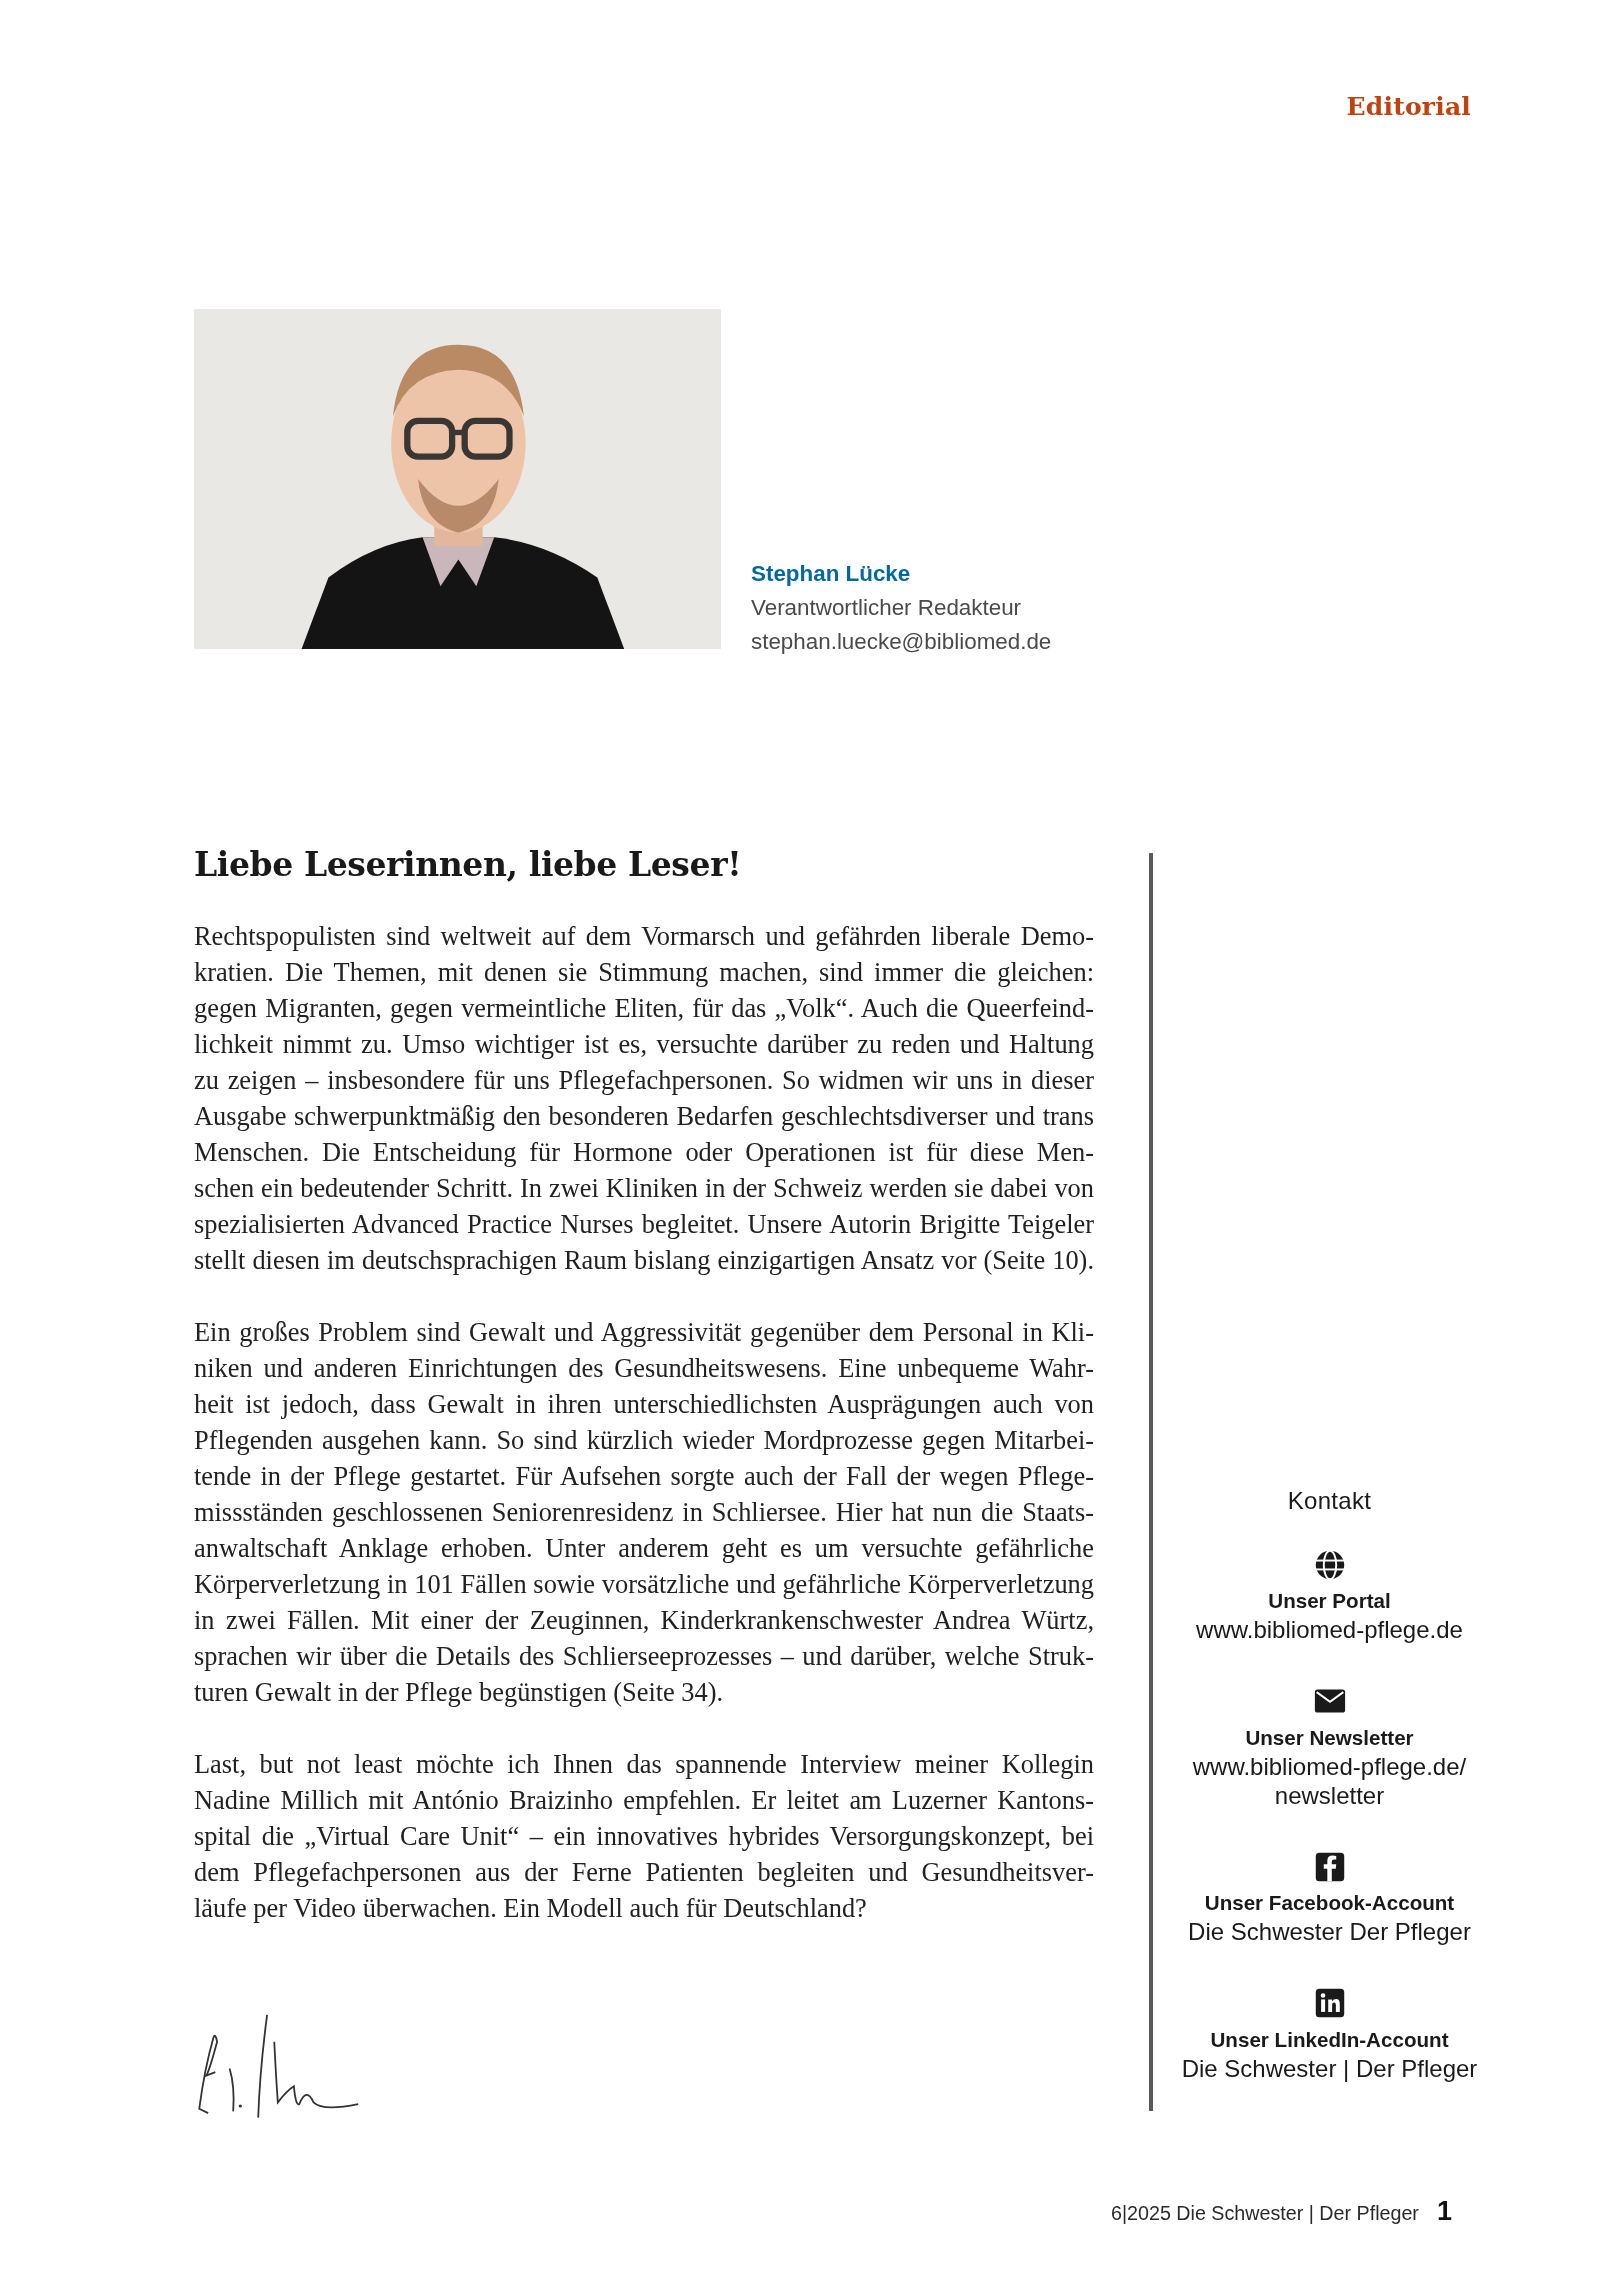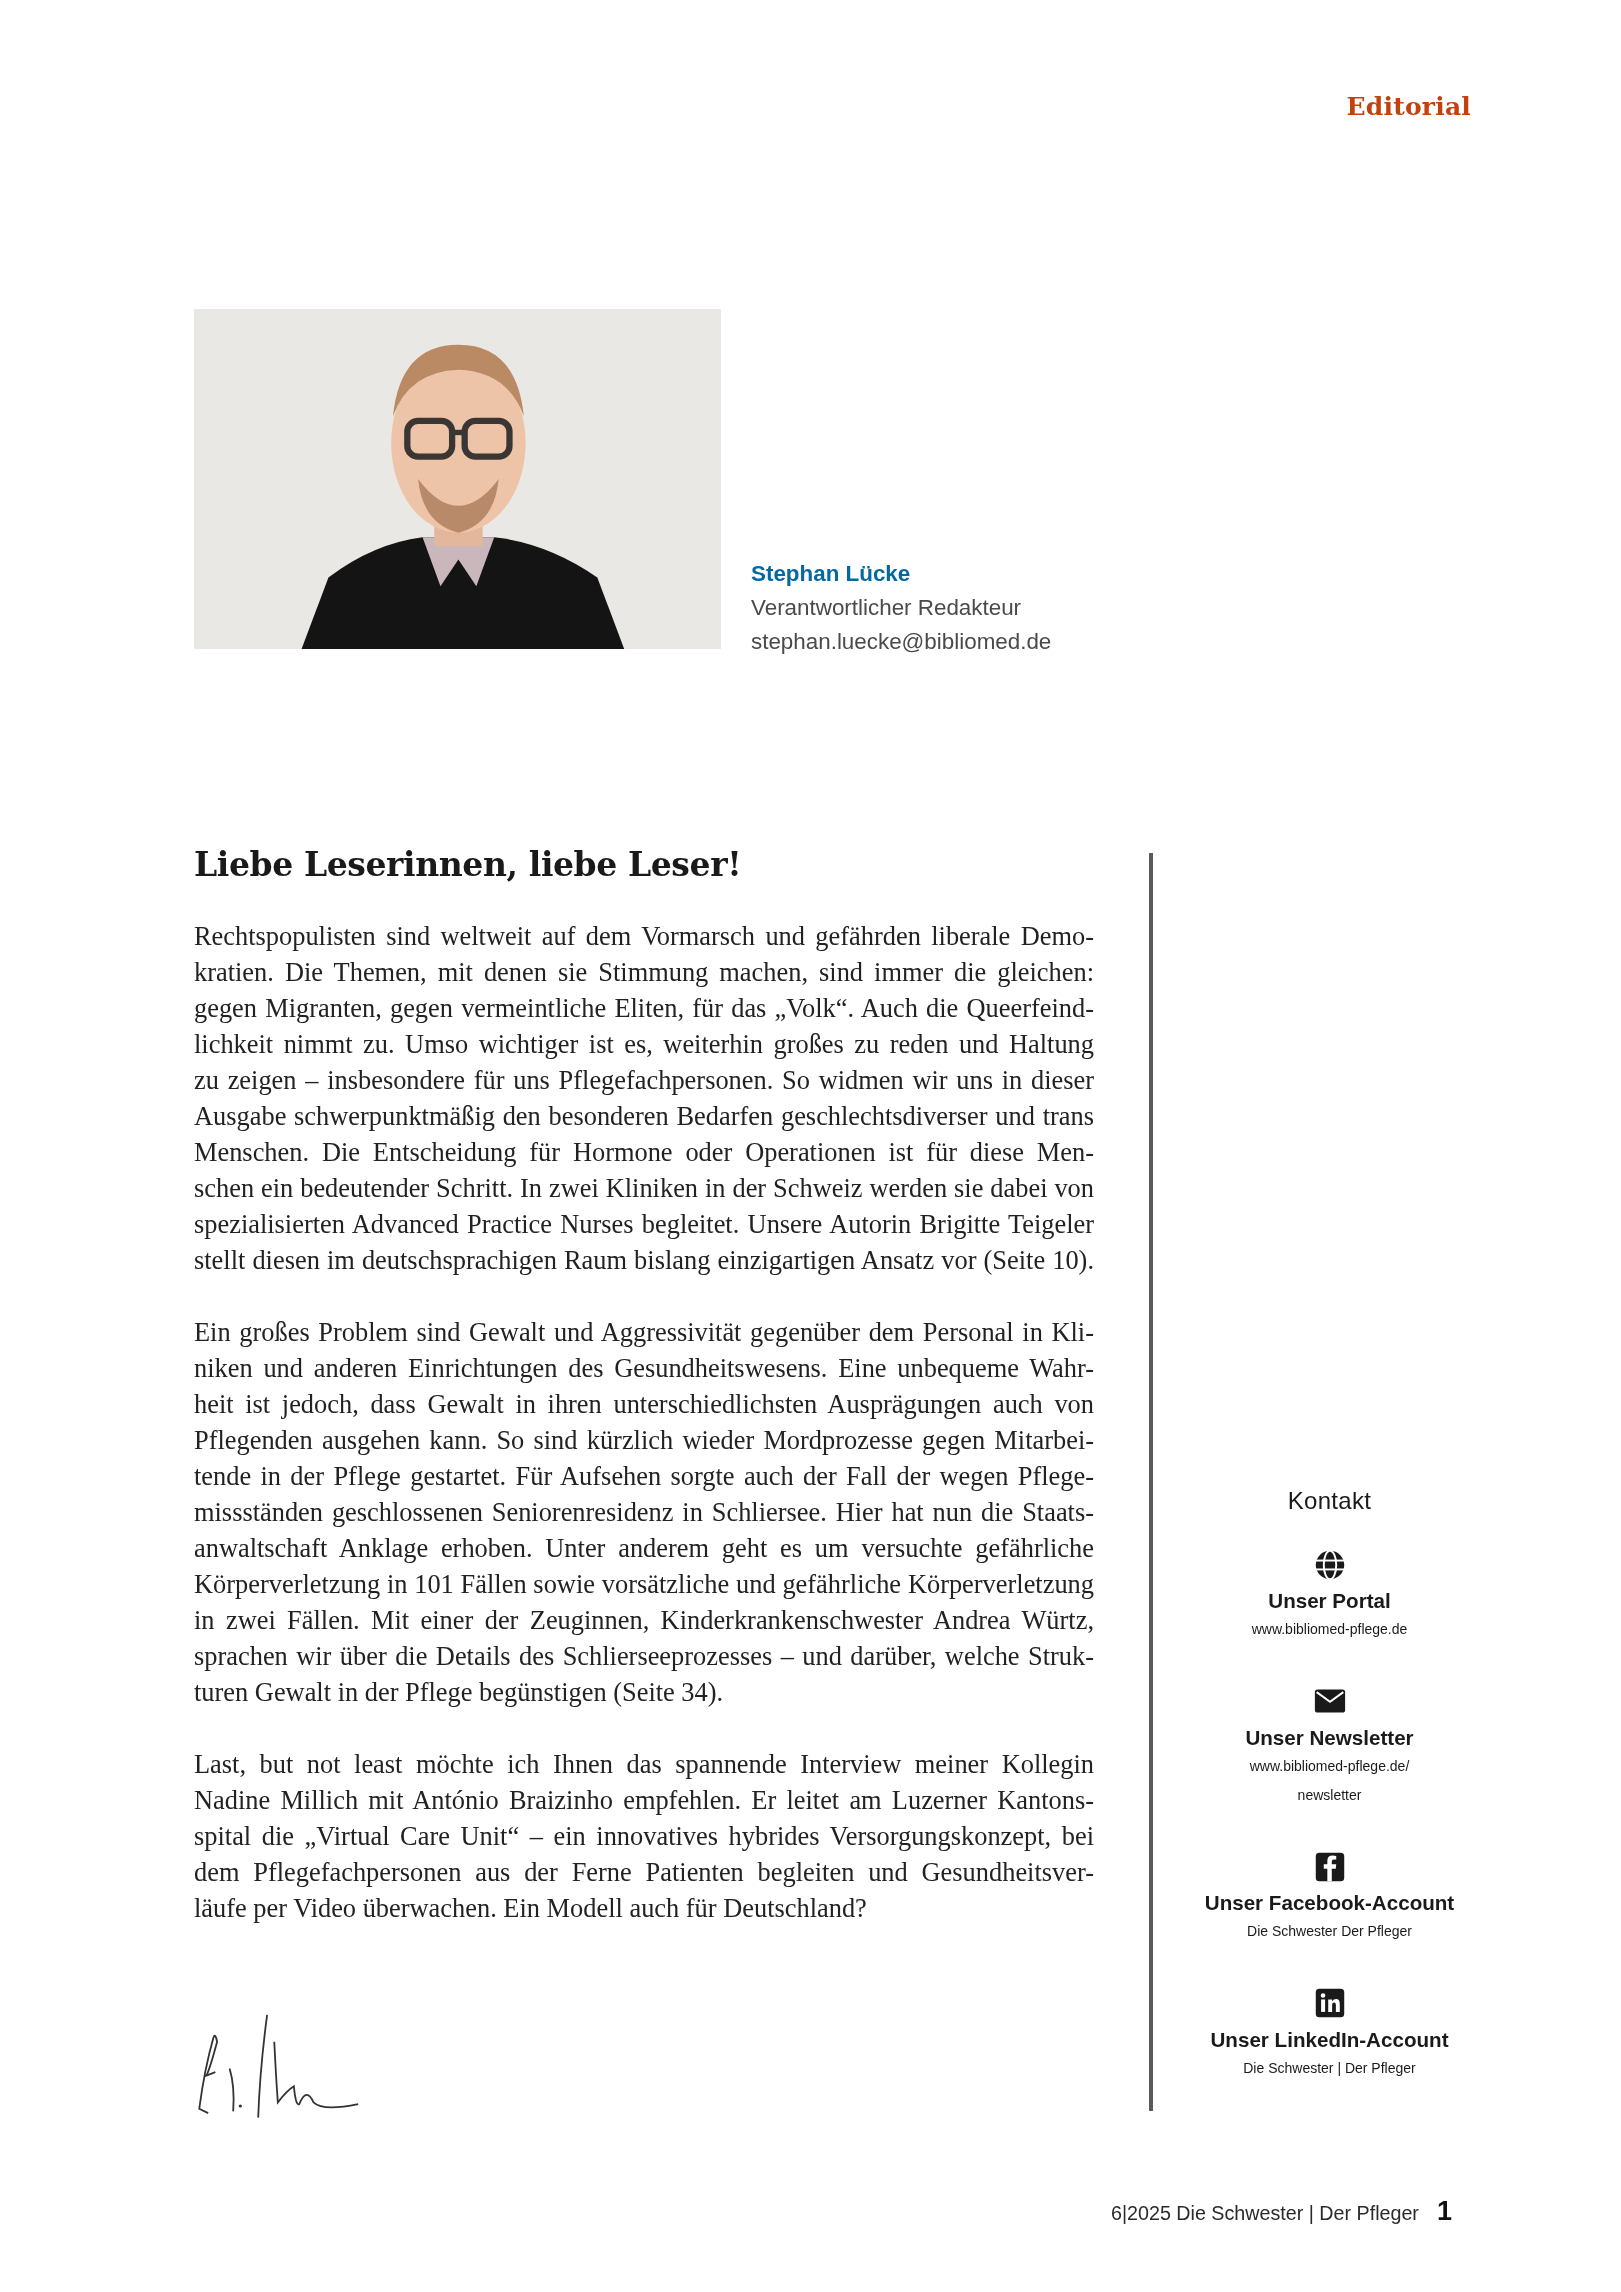--- a/index.html
+++ b/index.html
@@ -49,21 +49,21 @@
   }
 
   .kontakt {
     position: absolute; left: 1164px; top: 1487px; width: 331px; text-align: center;
     font-family: "Liberation Sans", sans-serif; color: #1a1a1a;
   }
   .kontakt-title { font-size: 24px; font-weight: normal; margin: 0 0 34px 0; letter-spacing: 0.3px; }
   .k-item { margin-bottom: 41px; text-align: center; }
   .k-icon { display: block; margin: 0 auto 5.4px auto; width: 32px; height: 32px; }
   .k-label { display: block; font-weight: bold; font-size: 20.6px; line-height: 29px; }
-  .k-value { display: block; font-size: 14px; line-height: 29px; }
+  .k-value { display: block; font-size: 24px; line-height: 29px; }
 
   .footer {
     position: absolute; left: 1111px; top: 2196px; font-family: "Liberation Sans", sans-serif;
     font-size: 19.7px; color: #2a2a2a; white-space: nowrap;
   }
   .footer .page-num { font-weight: bold; font-size: 27px; margin-left: 12.5px; color: #111; }
 </style>
 </head>
 <body>
 
@@ -97,21 +97,21 @@
   <div>stephan.luecke@bibliomed.de</div>
 </div>
 
 <h1 class="headline">Liebe Leserinnen, liebe Leser!</h1>
 
 <div class="body-col">
   <p>
     <span class="line">Rechtspopulisten sind weltweit auf dem Vormarsch und gefährden liberale Demo-</span>
     <span class="line">kratien. Die Themen, mit denen sie Stimmung machen, sind immer die gleichen:</span>
     <span class="line">gegen Migranten, gegen vermeintliche Eliten, für das „Volk“. Auch die Queerfeind-</span>
-    <span class="line">lichkeit nimmt zu. Umso wichtiger ist es, weiterhin großes zu reden und Haltung</span>
+    <span class="line">lichkeit nimmt zu. Umso wichtiger ist es, versuchte darüber zu reden und Haltung</span>
     <span class="line">zu zeigen – insbesondere für uns Pflegefachpersonen. So widmen wir uns in dieser</span>
     <span class="line">Ausgabe schwerpunktmäßig den besonderen Bedarfen geschlechtsdiverser und trans</span>
     <span class="line">Menschen. Die Entscheidung für Hormone oder Operationen ist für diese Men-</span>
     <span class="line">schen ein bedeutender Schritt. In zwei Kliniken in der Schweiz werden sie dabei von</span>
     <span class="line">spezialisierten Advanced Practice Nurses begleitet. Unsere Autorin Brigitte Teigeler</span>
     <span class="line">stellt diesen im deutschsprachigen Raum bislang einzigartigen Ansatz vor (Seite 10).</span>
   </p>
   <p>
     <span class="line">Ein großes Problem sind Gewalt und Aggressivität gegenüber dem Personal in Kli-</span>
     <span class="line">niken und anderen Einrichtungen des Gesundheitswesens. Eine unbequeme Wahr-</span>

